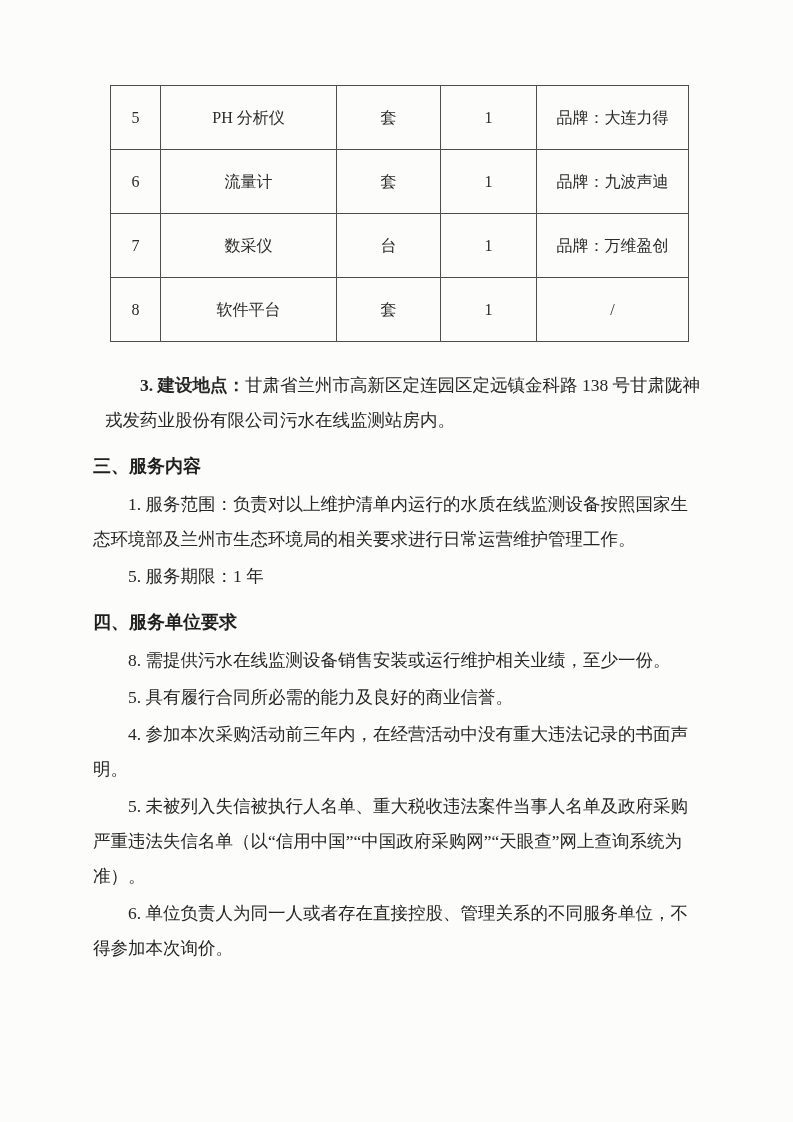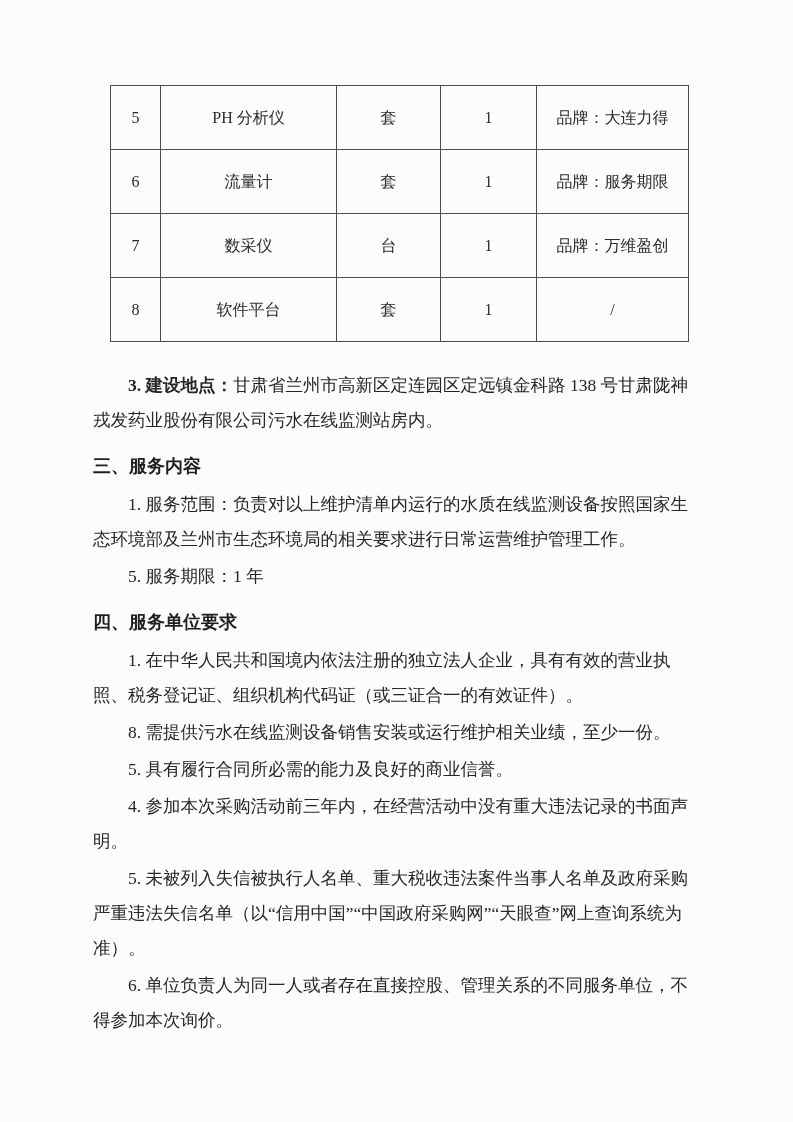--- a/index.html
+++ b/index.html
@@ -41,20 +41,21 @@
   td.brand.center{
     text-align:center;
     padding-left:0;
   }
   p{
     margin:2px 0 2px 0;
     text-indent:2em;
   }
   p.location{
     margin-top:26px;
+    margin-left:12px;
   }
   .bold-label{font-weight:bold;}
   h3.sec{
     font-size:18px;
     line-height:35px;
     font-weight:bold;
     margin:11px 0 3px 0;
     text-indent:0;
     color:#1f1f1f;
   }
@@ -78,21 +79,21 @@
         <td>PH 分析仪</td>
         <td>套</td>
         <td>1</td>
         <td class="brand">品牌：大连力得</td>
       </tr>
       <tr>
         <td>6</td>
         <td>流量计</td>
         <td>套</td>
         <td>1</td>
-        <td class="brand">品牌：服务期限</td>
+        <td class="brand">品牌：九波声迪</td>
       </tr>
       <tr>
         <td>7</td>
         <td>数采仪</td>
         <td>台</td>
         <td>1</td>
         <td class="brand">品牌：万维盈创</td>
       </tr>
       <tr>
         <td>8</td>
@@ -106,20 +107,19 @@
 
   <p class="location"><span class="bold-label">3. 建设地点：</span><span>甘肃省兰州市高新区定连园区定远镇金科路 138 号甘肃陇神戎发药业股份有限公司污水在线监测站房内。</span></p>
 
   <h3 class="sec">三、服务内容</h3>
 
   <p>1. 服务范围：负责对以上维护清单内运行的水质在线监测设备按照国家生态环境部及兰州市生态环境局的相关要求进行日常运营维护管理工作。</p>
   <p>5. 服务期限：1 年</p>
 
   <h3 class="sec">四、服务单位要求</h3>
 
-  <p>1. 在中华人民共和国境内依法注册的独立法人企业，具有有效的营业执照、税务登记证、组织机构代码证（或三证合一的有效证件）。</p>
   <p>8. 需提供污水在线监测设备销售安装或运行维护相关业绩，至少一份。</p>
   <p>5. 具有履行合同所必需的能力及良好的商业信誉。</p>
   <p>4. 参加本次采购活动前三年内，在经营活动中没有重大违法记录的书面声明。</p>
   <p>5. 未被列入失信被执行人名单、重大税收违法案件当事人名单及政府采购严重违法失信名单（以“信用中国”“中国政府采购网”“天眼查”网上查询系统为准）。</p>
   <p>6. 单位负责人为同一人或者存在直接控股、管理关系的不同服务单位，不得参加本次询价。</p>
 
 </div>
 
 </body></html>

